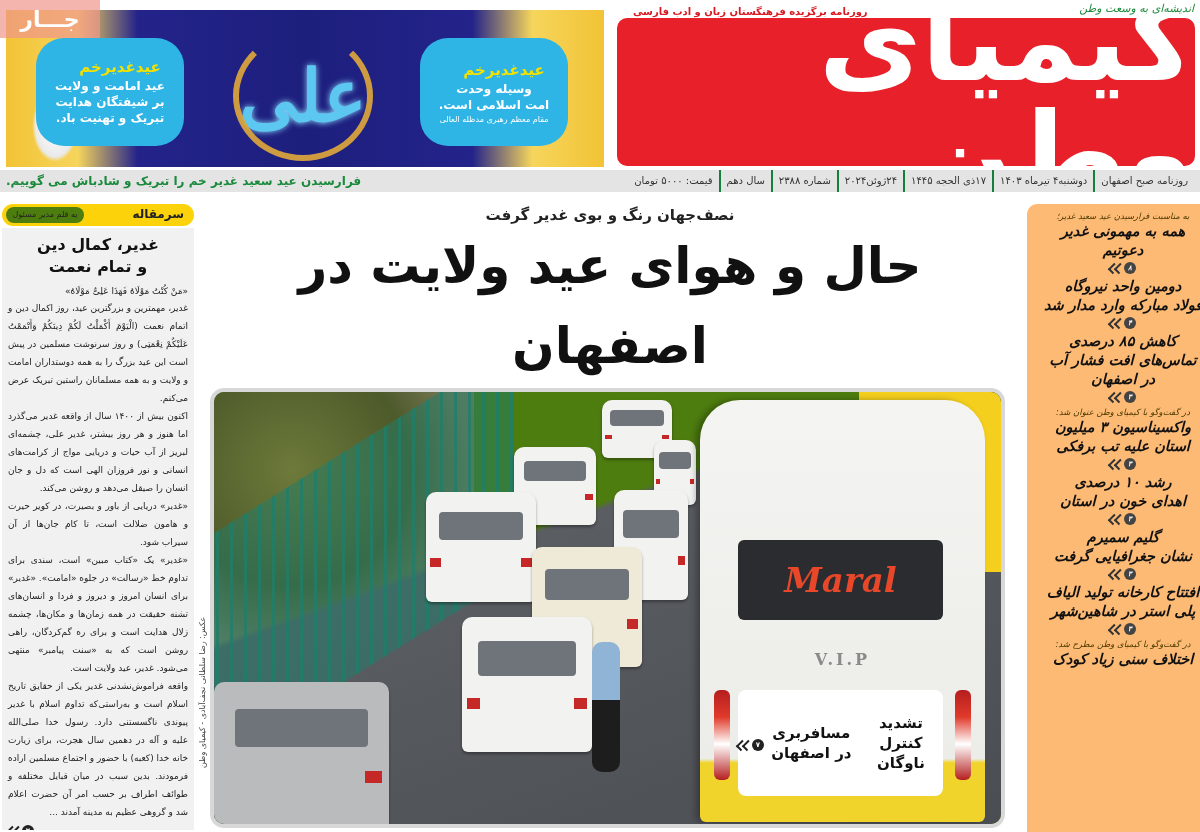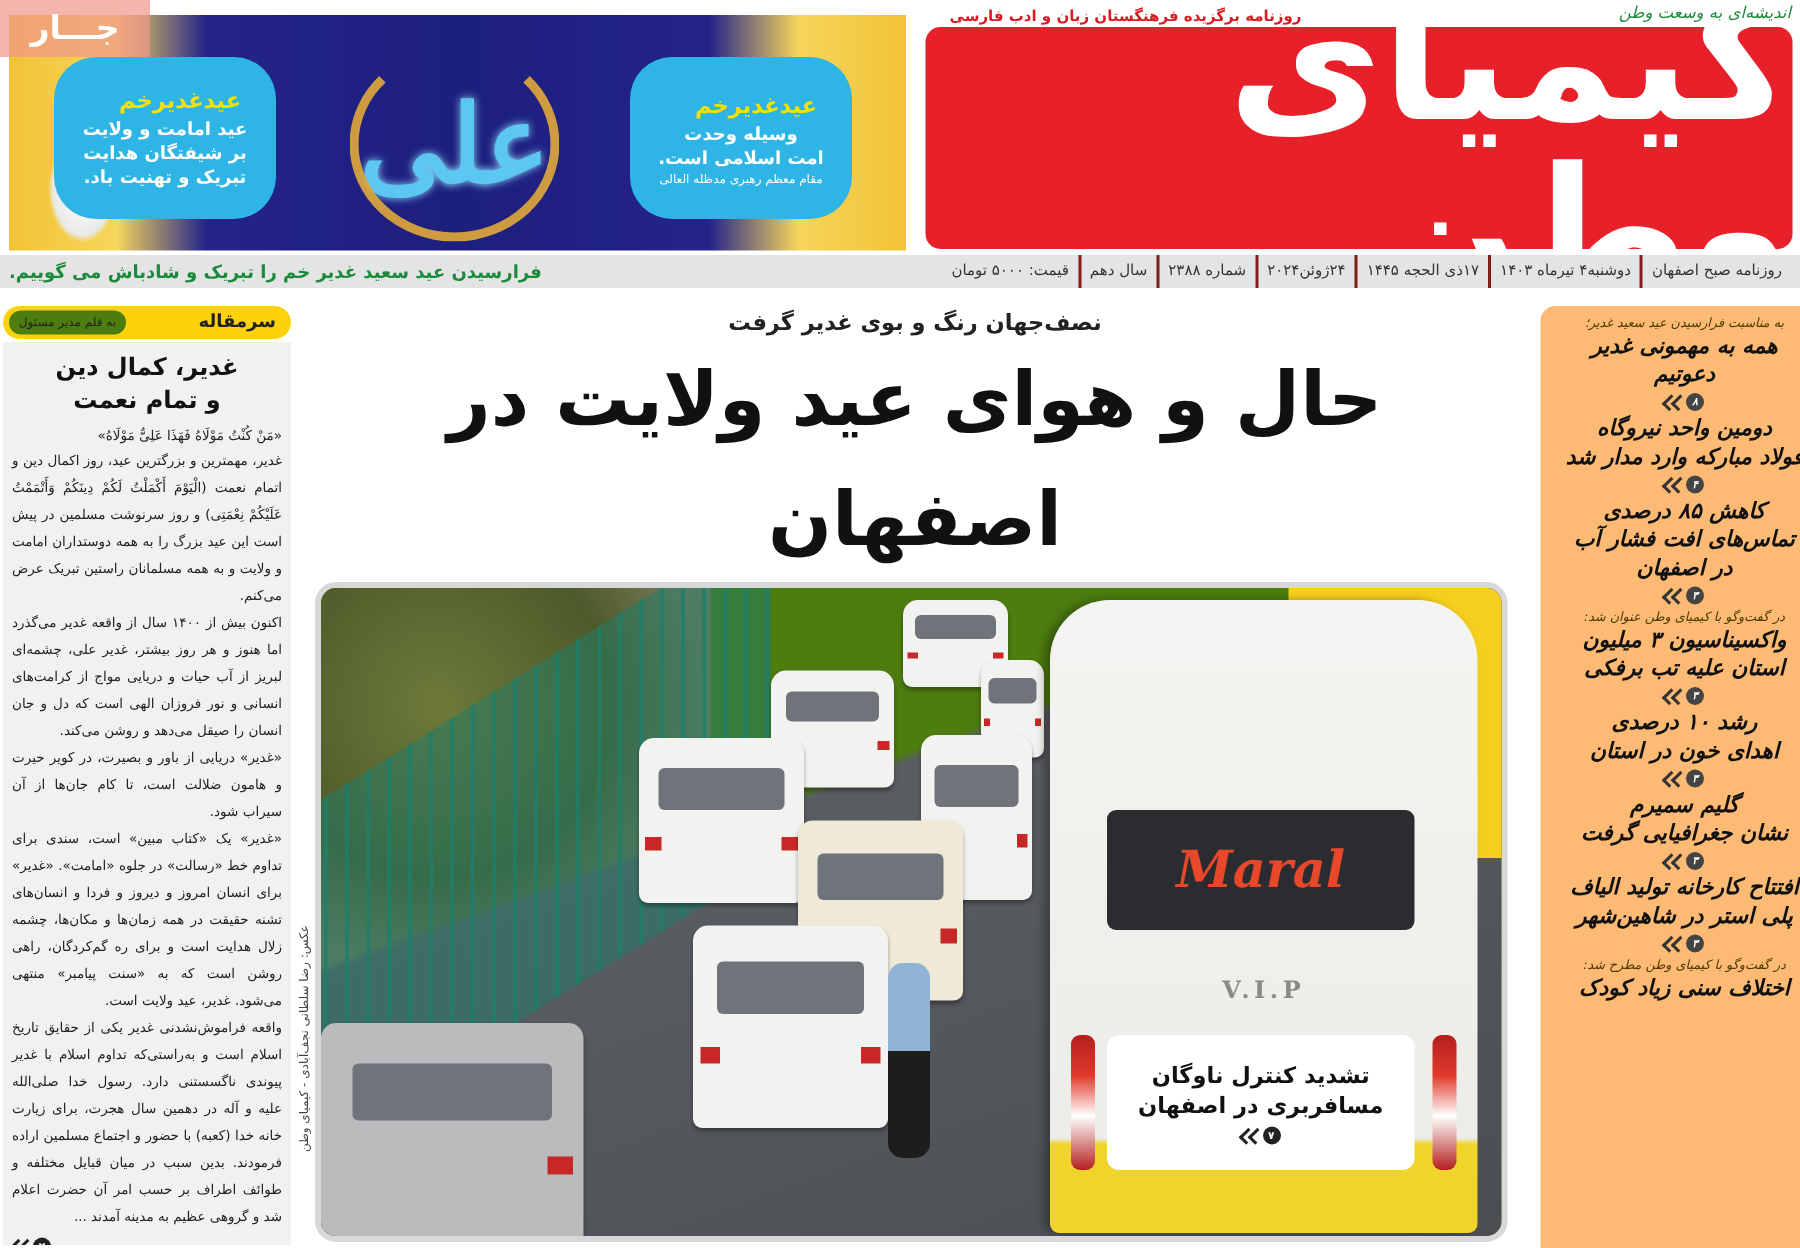--- a/index.html
+++ b/index.html
@@ -22,21 +22,21 @@
   .banner-panel .p-line { color: #ffffff; font-size: 12px; line-height: 16px; font-weight: bold; }
   .banner-panel .p-sig { color: #ffffff; font-size: 8px; margin-top: 2px; }
   .banner-center { position: absolute; left: 212px; top: 18px; width: 170px; height: 135px; display: flex; align-items: center; justify-content: center; }
   .banner-calli { color: #5cc7f0; font-size: 72px; font-weight: bold; font-family: "DejaVu Serif", serif; text-shadow: 0 0 6px #8fe0ff; }
   .banner-ring { position: absolute; width: 140px; height: 130px; border: 6px solid #e2a93a; border-radius: 50%; border-top-color: transparent; opacity: 0.9; }
   .dove { position: absolute; left: 26px; top: 92px; width: 46px; height: 60px; background: radial-gradient(ellipse at 50% 40%, #ffffff 0%, #eaeaea 60%, transparent 70%); }
   .jaar-badge { position: absolute; left: 0; top: 0; width: 100px; height: 38px; background: rgba(240,150,140,0.7); color: #ffffff; font-weight: bold; font-size: 22px; display: flex; align-items: center; justify-content: center; letter-spacing: 4px; }
 
   .info-bar { position: absolute; left: 0; top: 170px; width: 1200px; height: 22px; background: #e4e4e4; display: flex; align-items: center; }
   .info-right { position: absolute; right: 6px; top: 0; height: 22px; display: flex; align-items: center; gap: 0; font-size: 10px; color: #333; }
-  .info-right span { padding: 0 6px; border-left: 2px solid #7f1d1d; height: 22px; line-height: 22px; }
+  .info-right span { padding: 0 6px; border-left: 2px solid #15803d; height: 22px; line-height: 22px; }
   .info-right span:last-child { border-left: none; }
   .info-left { position: absolute; left: 6px; top: 0; height: 22px; line-height: 22px; font-size: 12px; color: #1b8a3c; font-weight: bold; }
 
   
   .sidebar { position: absolute; left: 1027px; top: 204px; width: 192px; height: 628px; background: #fdba74; border-radius: 10px 10px 0 0; padding: 4px 4px; text-align: center; overflow: hidden; font-style: italic; }
   .sb-kicker { font-size: 8.5px; color: #4a3a00; line-height: 12px; margin-top: 2px; }
   .sb-head { font-size: 14.5px; font-weight: bold; color: #111; line-height: 19px; }
   .sb-ref { display: flex; justify-content: center; margin: 2px 0 3px; }
   .ref-chip { display: inline-flex; align-items: center; gap: 1px; direction: ltr; }
   .ref-chev { width: 7px; height: 9px; border-left: 2px solid #333; border-bottom: 2px solid #333; transform: rotate(45deg); margin-right: -2px; }
@@ -66,21 +66,21 @@
   .ph-fence { position: absolute; left: -40px; top: 60px; width: 340px; height: 230px; background: repeating-linear-gradient(90deg, #1f7e6a 0 3px, rgba(31,126,106,0.55) 3px 14px); transform: skewY(-32deg); opacity: 0.9; }
   .ph-road { position: absolute; left: 0; top: 0; width: 100%; height: 100%; background: linear-gradient(160deg, transparent 0%, transparent 35%, #5a5d62 36%, #4a4d52 100%); }
   .car { position: absolute; background: #f2f2f0; border-radius: 10px 10px 6px 6px; box-shadow: 0 2px 3px rgba(0,0,0,0.35); }
   .car .win { position: absolute; left: 12%; top: 18%; width: 76%; height: 26%; background: #6f747a; border-radius: 4px; }
   .car .light-l, .car .light-r { position: absolute; top: 60%; width: 10%; height: 8%; background: #c62828; }
   .car .light-l { left: 4%; } .car .light-r { right: 4%; }
   .bus { position: absolute; left: 486px; top: 8px; width: 285px; height: 422px; background: linear-gradient(180deg,#f4f4f2 0%,#ecece8 85%,#f1d42b 86%,#f1d42b 100%); border-radius: 40px 40px 6px 6px; box-shadow: -4px 0 6px rgba(0,0,0,0.3); }
   .bus-screen { position: absolute; left: 38px; top: 140px; width: 205px; height: 80px; background: #2a2c30; border-radius: 6px; display: flex; align-items: center; justify-content: center; }
   .bus-brand { color: #e8472a; font-size: 34px; font-style: italic; font-weight: bold; font-family: "DejaVu Serif", serif; direction: ltr; }
   .bus-vip { position: absolute; left: 0; width: 100%; top: 250px; text-align: center; font-size: 16px; font-weight: bold; color: #8a8a88; direction: ltr; font-family: "DejaVu Serif", serif; letter-spacing: 3px; }
-  .bus-panel { position: absolute; left: 38px; top: 290px; width: 205px; height: 90px; background: #ffffff; border-radius: 8px; display: flex; flex-direction: column; align-items: center; justify-content: center; }
+  .bus-panel { position: absolute; left: 38px; top: 290px; width: 205px; height: 106px; background: #ffffff; border-radius: 8px; display: flex; align-items: center; justify-content: center; }
   .bus-panel-text { font-size: 15px; font-weight: bold; color: #111; line-height: 20px; text-align: center; }
   .bus-taillight { position: absolute; top: 290px; width: 16px; height: 90px; background: linear-gradient(180deg,#b51e1e,#e03a2b,#ffffff 60%,#b51e1e); border-radius: 6px; }
   .yellow-bus { position: absolute; left: 645px; top: 0; width: 150px; height: 180px; background: #f5cf1e; }
   .moto { position: absolute; left: 378px; top: 250px; width: 28px; height: 130px; background: linear-gradient(180deg,#8fb4d6 0 45%,#1d1d1d 45% 100%); border-radius: 10px; }
 
   .ref-dark .ref-chev { border-color: #222; }
   .ref-dark .ref-num { background: #222; }
 </style>
 </head>
 <body>

